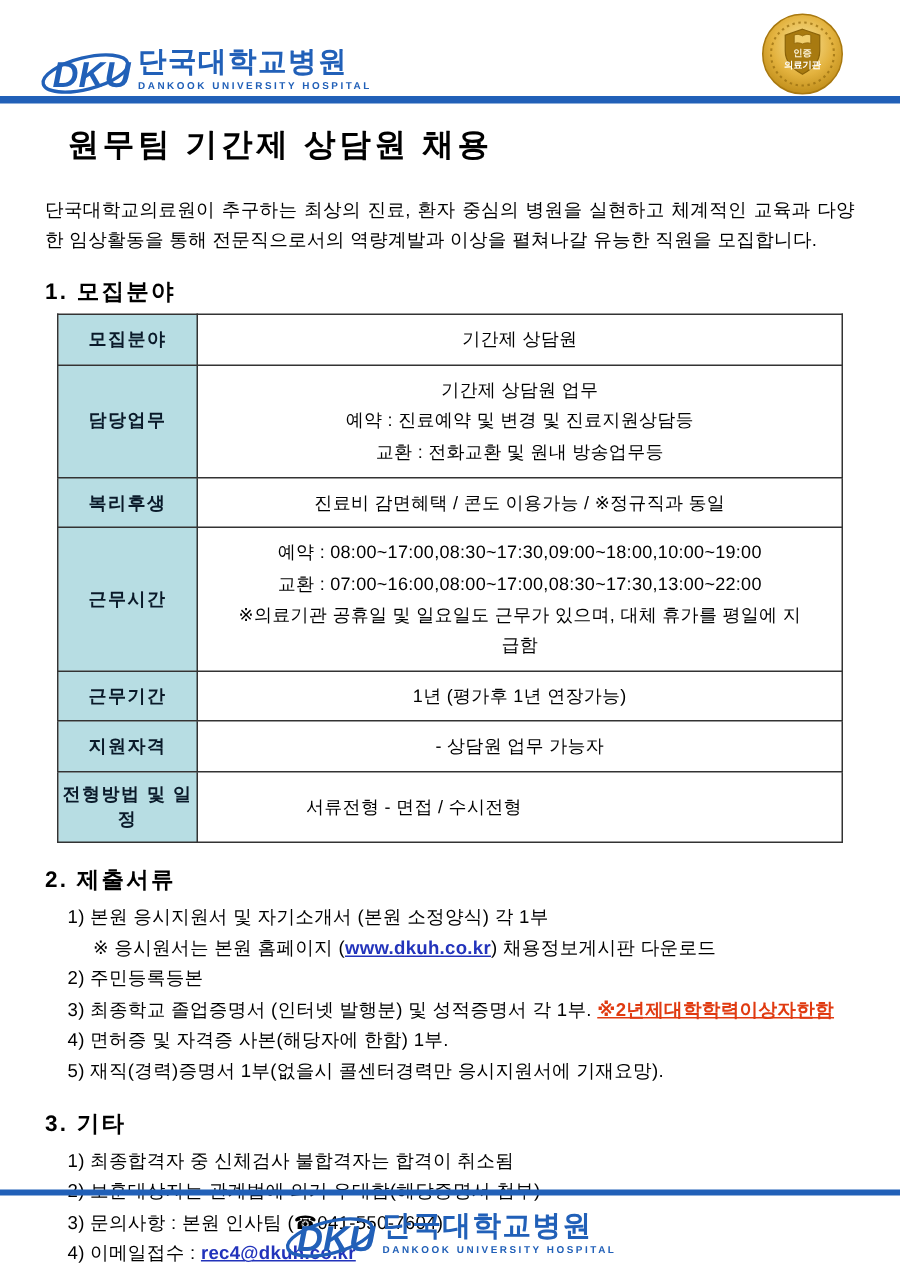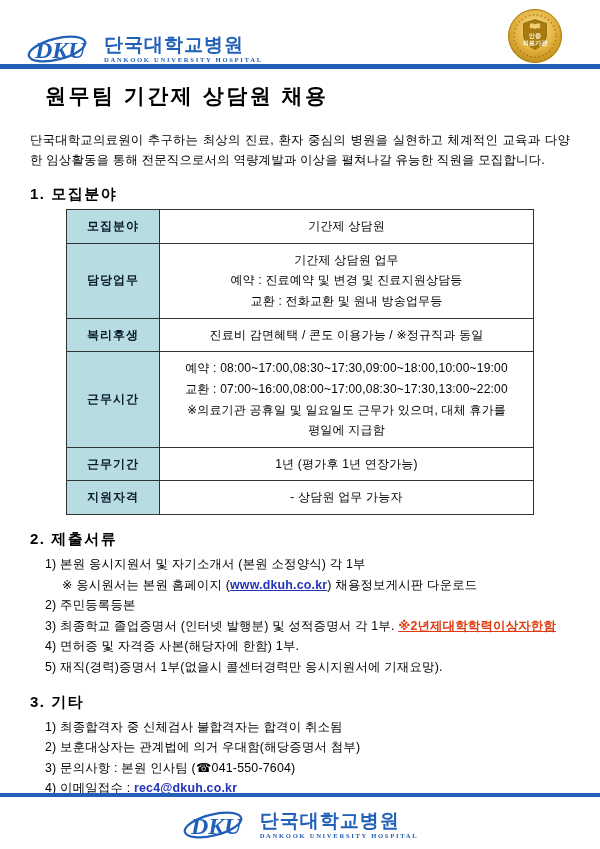--- a/index.html
+++ b/index.html
@@ -4,33 +4,33 @@
 <style>
   * { margin:0; padding:0; box-sizing:border-box; }
   html,body { background:#e8e8e8; }
   body { font-family:"Liberation Sans","DejaVu Sans",sans-serif; }
   .page {
     position:relative; width:600px; height:849px; margin:0 auto;
     background:#ffffff; overflow:hidden; color:#000;
   }
   
   .header { position:relative; padding:30px 30px 0 26px; height:64px; }
-  .logo { display:flex; align-items:center; gap:16px;font-family:Liberation Serif, serif; }
+  .logo { display:flex; align-items:flex-start; gap:4px; }
   .logo svg { display:block; }
   .logo-text { display:flex; flex-direction:column; margin-top:2px; }
   .logo-kr { font-size:19px; font-weight:800; color:#2160b8; letter-spacing:1px; line-height:1.05; }
   .logo-en { font-size:6.6px; font-weight:700; color:#2160b8; letter-spacing:1.7px; margin-top:2px; }
   .seal { position:absolute; top:8px; right:37px; width:56px; height:56px; }
   .blue-bar { height:5px; background:#2160b8; width:100%; }
   
   .title { margin:13px 30px 0 45px; font-size:21px; font-weight:800; letter-spacing:2.5px; color:#000; }
   .intro { margin:20px 30px 0 30px; font-size:12.4px; line-height:1.62; text-align:justify; letter-spacing:0.2px; }
   .sec-heading { margin:15px 30px 5px 30px; font-size:15px; font-weight:700; letter-spacing:1.5px; }
   
-  table.recruit { width:468px; margin:4px auto 0 auto; border-collapse:collapse; font-size:12px; }
+  table.recruit { width:524px; margin:4px auto 0 auto; border-collapse:collapse; font-size:12px; }
   table.recruit td { border:1px solid #333; vertical-align:middle; }
   td.lbl {
     width:93px; background:#b7dde3; text-align:center;
     font-weight:700; letter-spacing:1px; color:#0a1a2a; padding:6px 2px;
   }
   td.val { text-align:center; padding:6px 24px; line-height:1.72; letter-spacing:0.2px; }
   td.val.left { text-align:left; padding-left:72px; }
   
   .items { margin:2px 30px 0 45px; font-size:12.4px; line-height:1.66; letter-spacing:0.2px; }
   .items .line { white-space:nowrap; }
@@ -115,20 +115,26 @@
         <td class="val">
           <div>1년 (평가후 1년 연장가능)</div>
         </td>
       </tr>
       <tr>
         <td class="lbl">지원자격</td>
         <td class="val">
           <div>- 상담원 업무 가능자</div>
         </td>
       </tr>
+      <tr>
+        <td class="lbl">전형방법 및 일정</td>
+        <td class="val left">
+          <div>서류전형 - 면접 / 수시전형</div>
+        </td>
+      </tr>
     </tbody>
   </table>
 
   <h2 class="sec-heading">2. 제출서류</h2>
   <div class="items">
     <div class="line">1) 본원 응시지원서 및 자기소개서 (본원 소정양식) 각 1부</div>
     <div class="line sub">
       <span>※ 응시원서는 본원 홈페이지 (</span><a class="doc-link" href="#">www.dkuh.co.kr</a><span>) 채용정보게시판 다운로드</span>
     </div>
     <div class="line">2) 주민등록등본</div>

